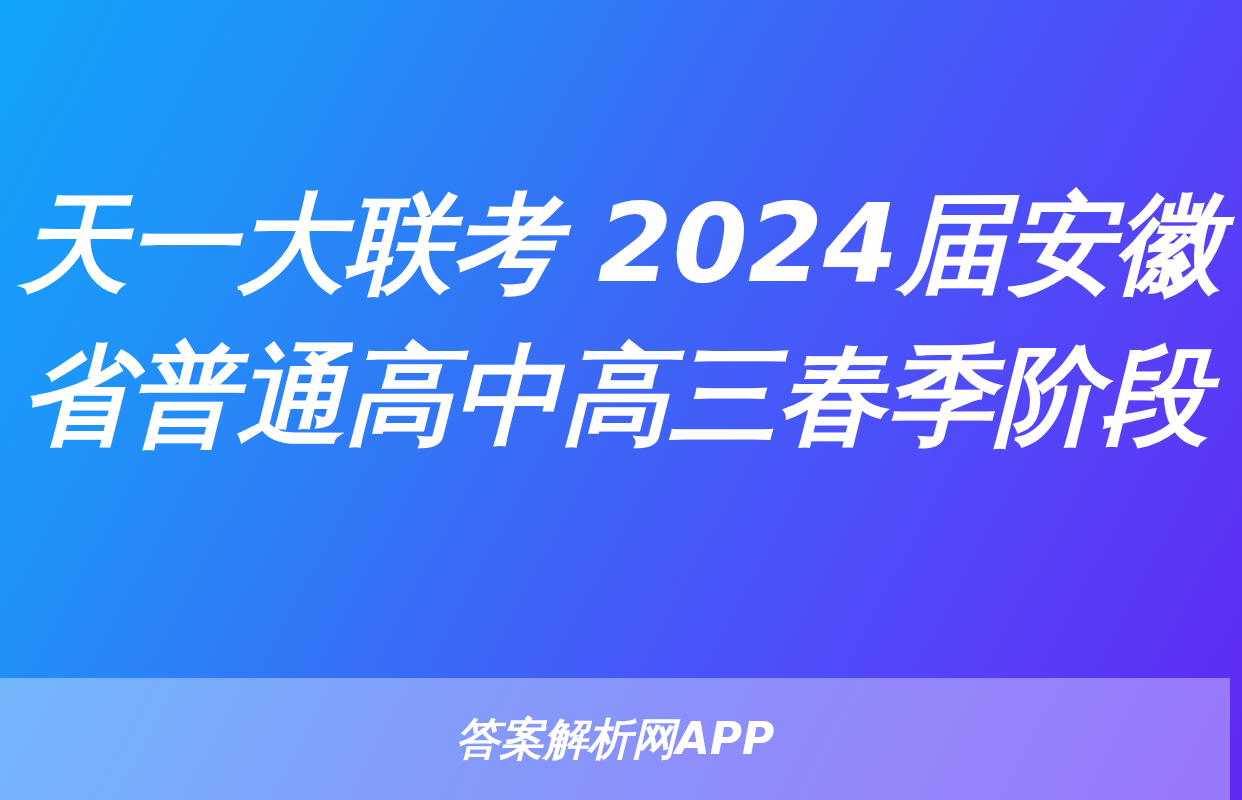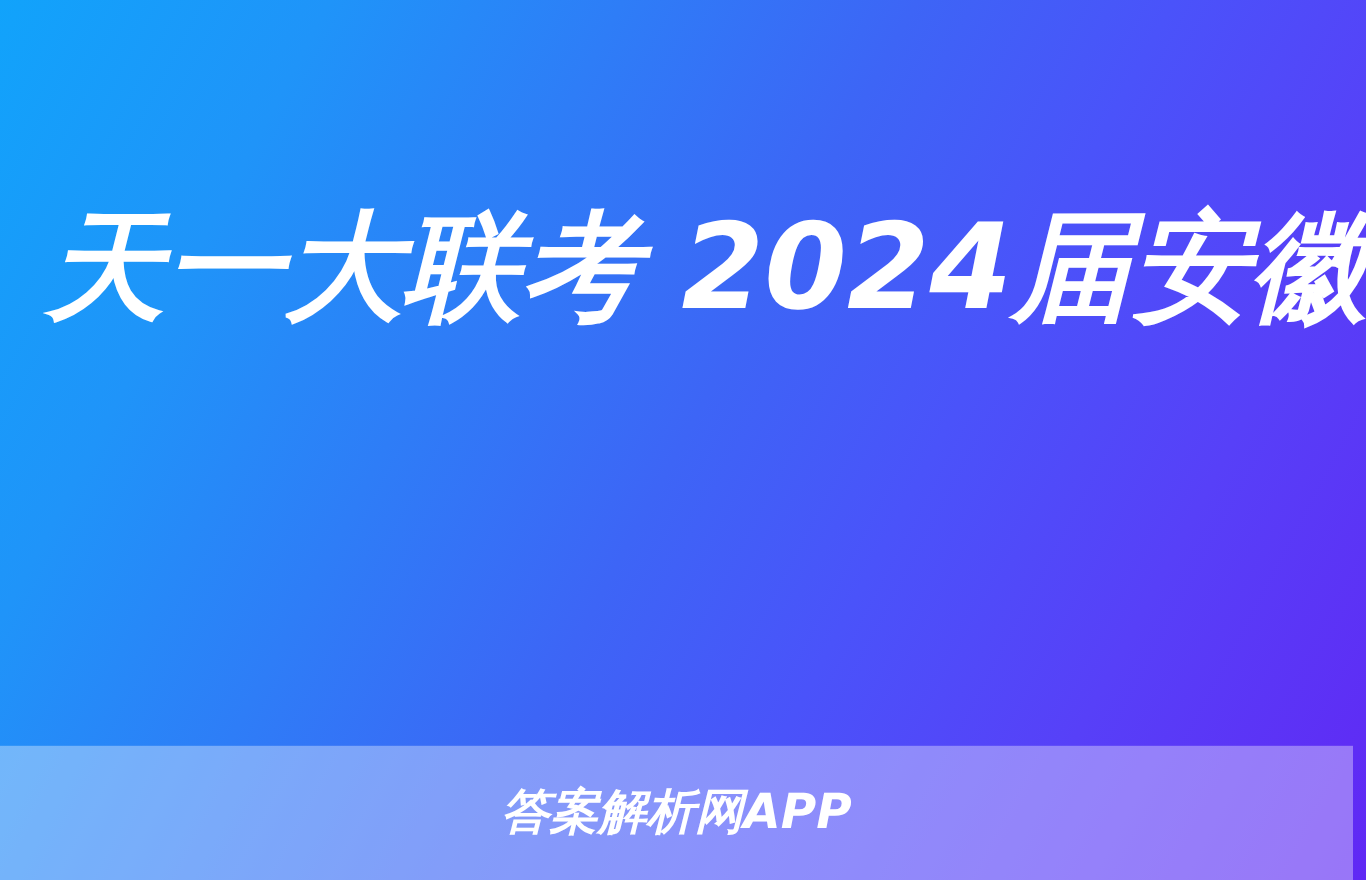--- a/index.html
+++ b/index.html
@@ -29,21 +29,21 @@
         #5740F8 80%,
         #6028F4 100%);
   }
 
   
   .title-block {
     position: absolute;
     left: 0;
     right: 12px;
     top: 168px;
-    padding: 0 42px;
+    padding: 0 20px;
     box-sizing: border-box;
     text-align: center;
   }
 
   .title-line {
     display: block;
     color: #ffffff;
     font-family: "DejaVu Sans", "Liberation Sans", sans-serif;
     font-size: 108px;
     font-weight: 700;
@@ -78,19 +78,20 @@
     white-space: nowrap;
   }
 </style>
 </head>
 <body>
 
 <div class="poster">
 
   <div class="title-block">
     <span class="title-line">天一大联考 2024届安徽</span>
+    <span class="title-line">省普通高中高三春季阶段</span>
   </div>
 
   <div class="footer-bar">
     <span class="footer-text">答案解析网APP</span>
   </div>
 
 </div>
 
 </body></html>

